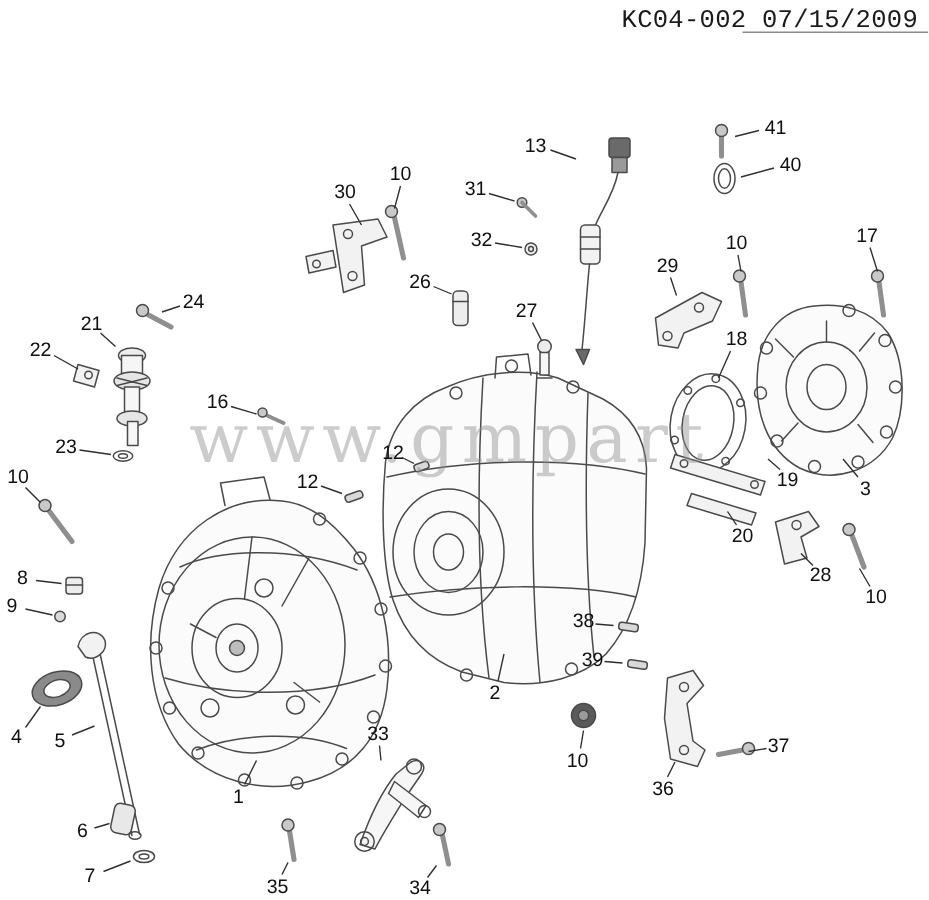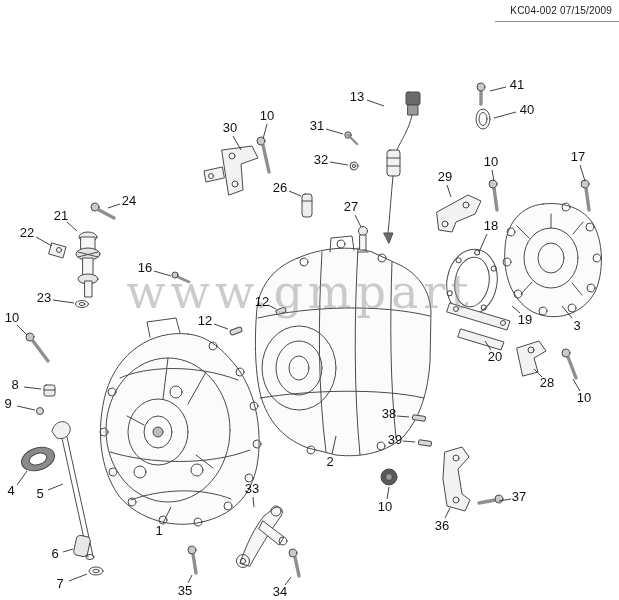--- a/index.html
+++ b/index.html
@@ -1,22 +1,22 @@
 <!DOCTYPE html>
 <html><head>
 <meta charset="utf-8">
 <style>
   html,body{margin:0;padding:0;background:#fff;}
   .page{
     position:relative;width:619px;height:600px;background:#fff;overflow:hidden;
     font-family:"Liberation Sans",sans-serif;
   }
   .doc-code{
-    position:absolute;top:5px;right:7px;font-size:10px;color:#1a1a1a;
-    font-family:Liberation Sans, sans-serif;letter-spacing:.2px;
+    position:absolute;top:5px;right:7px;font-size:17px;color:#1a1a1a;
+    font-family:Liberation Mono, monospace;letter-spacing:.2px;
   }
   .header-rule{
     position:absolute;top:21px;right:0;width:124px;height:0;
     border-top:1px solid #8a8a8a;
   }
   svg{display:block;}
   .callout{
     font-family:"Liberation Sans",sans-serif;font-size:13px;fill:#101010;
   }
   .leader{stroke:#2e2e2e;stroke-width:.9;}

